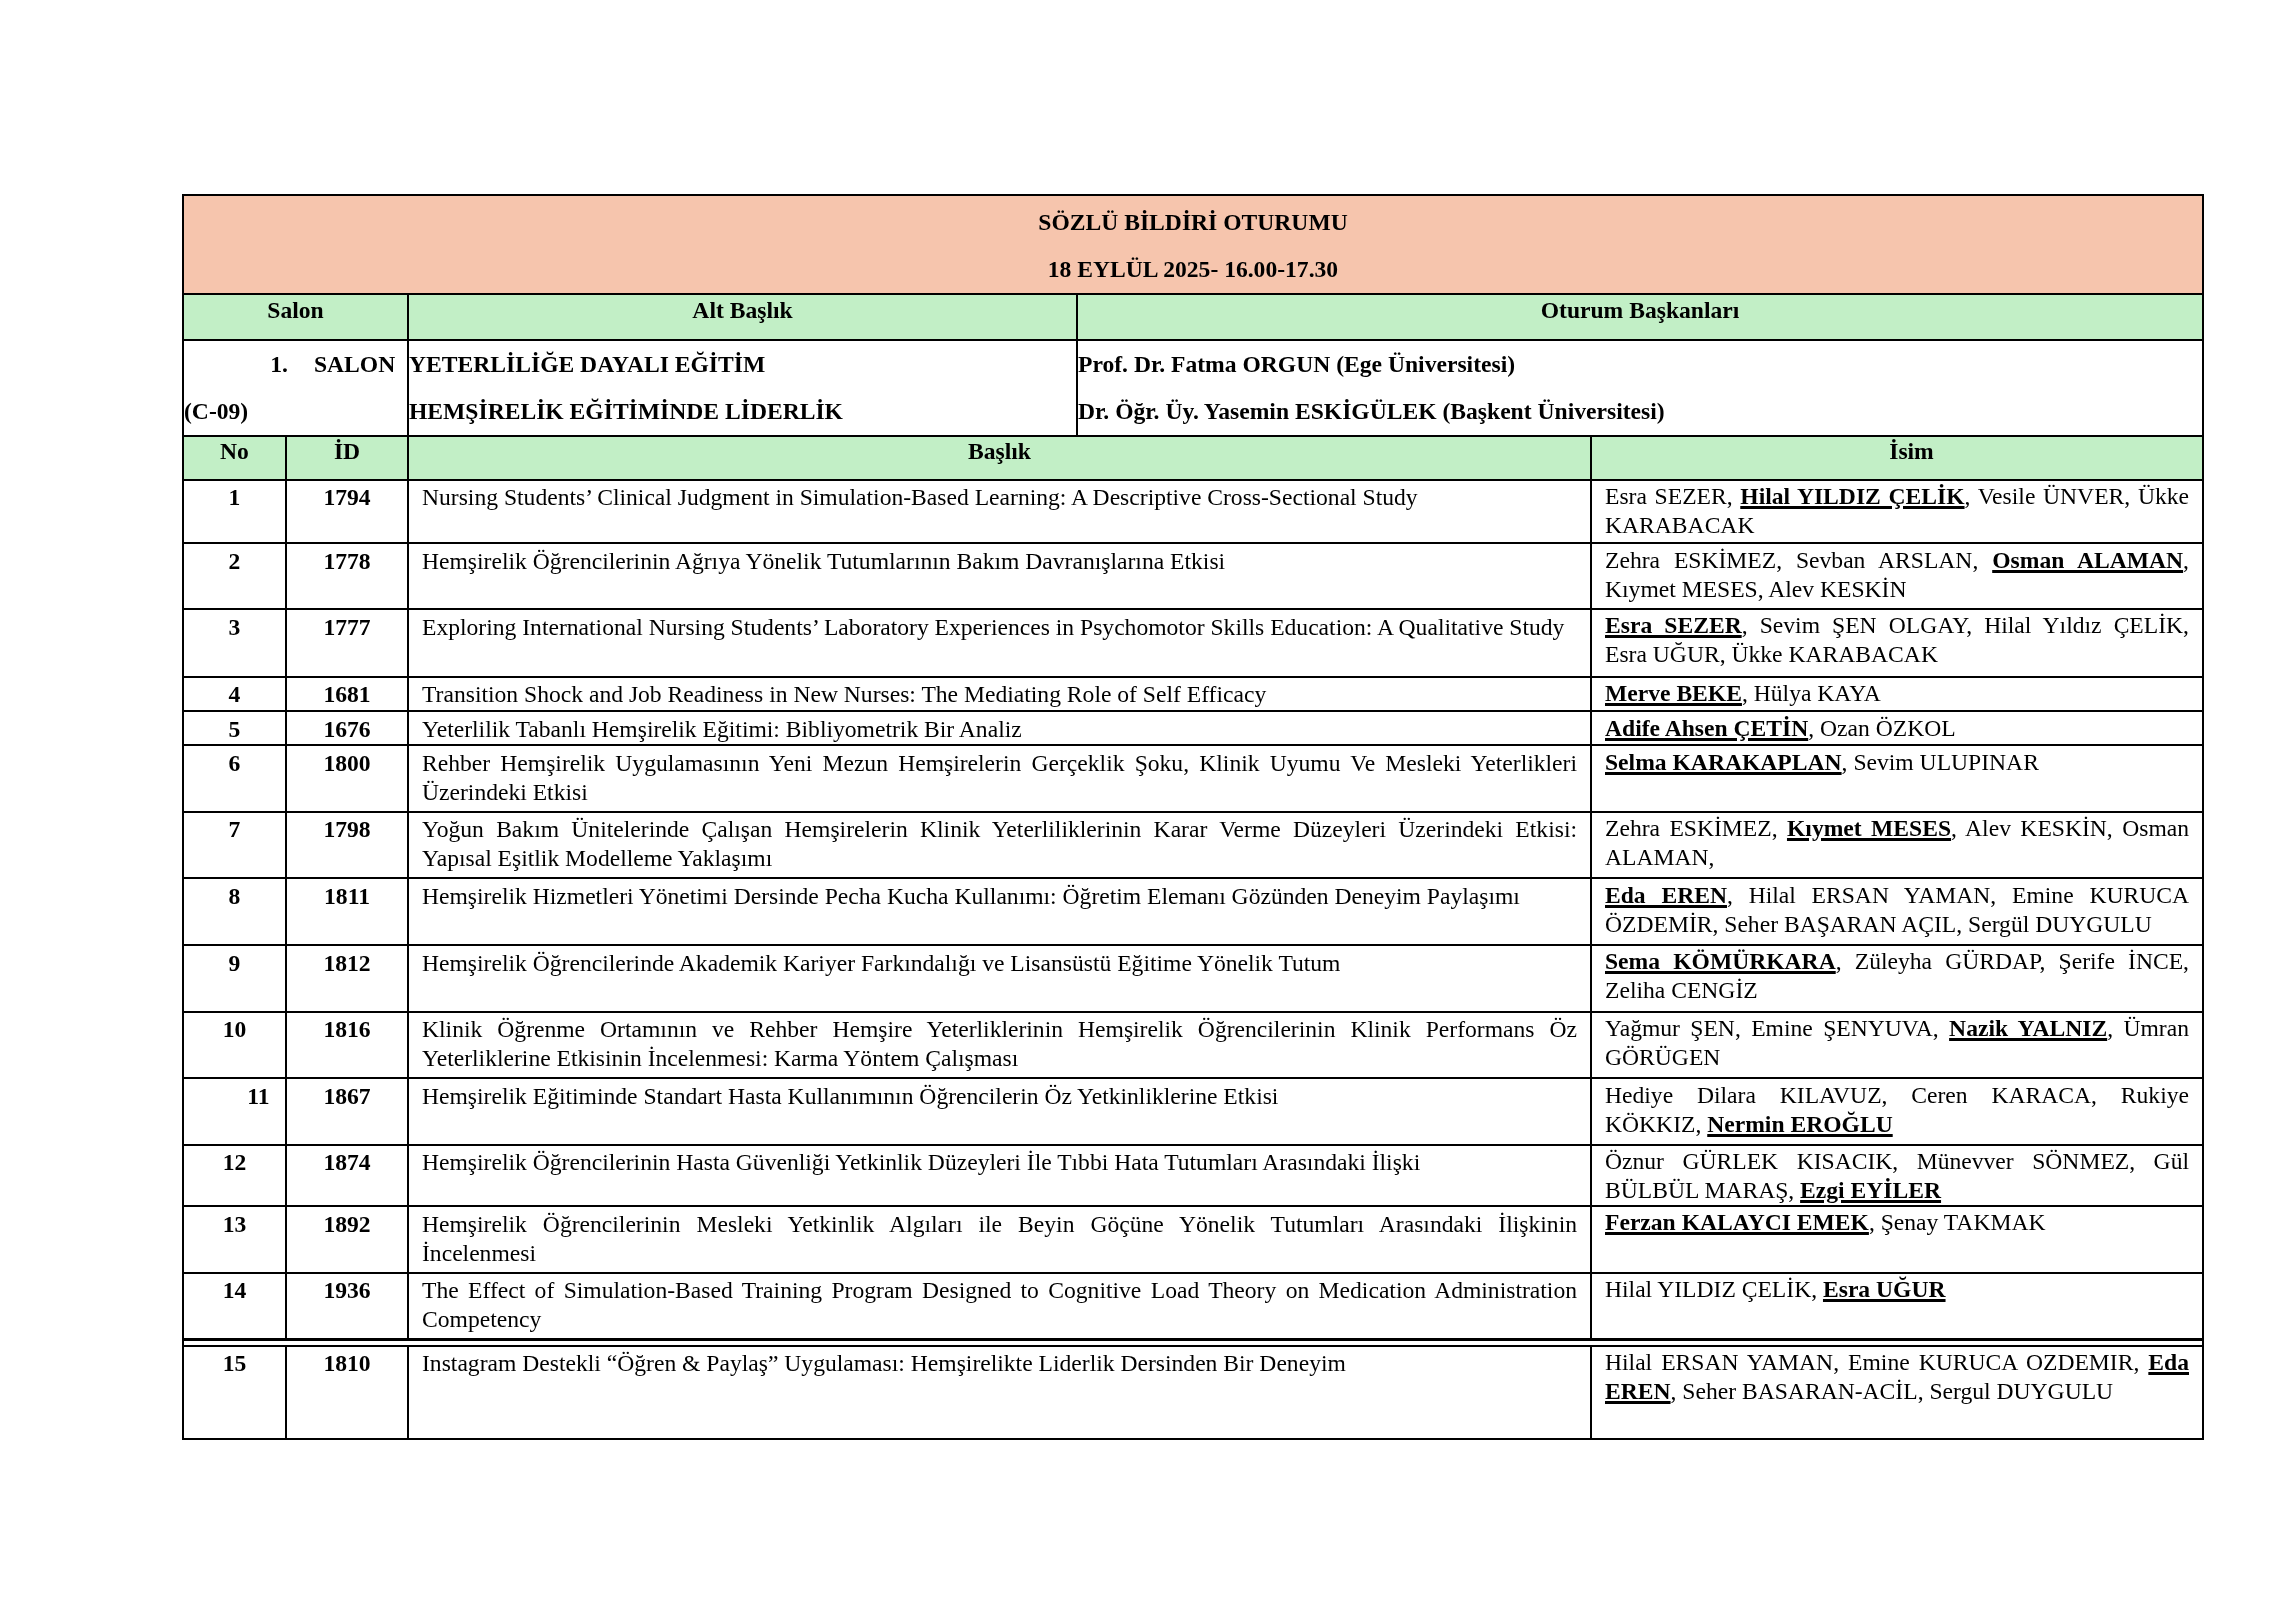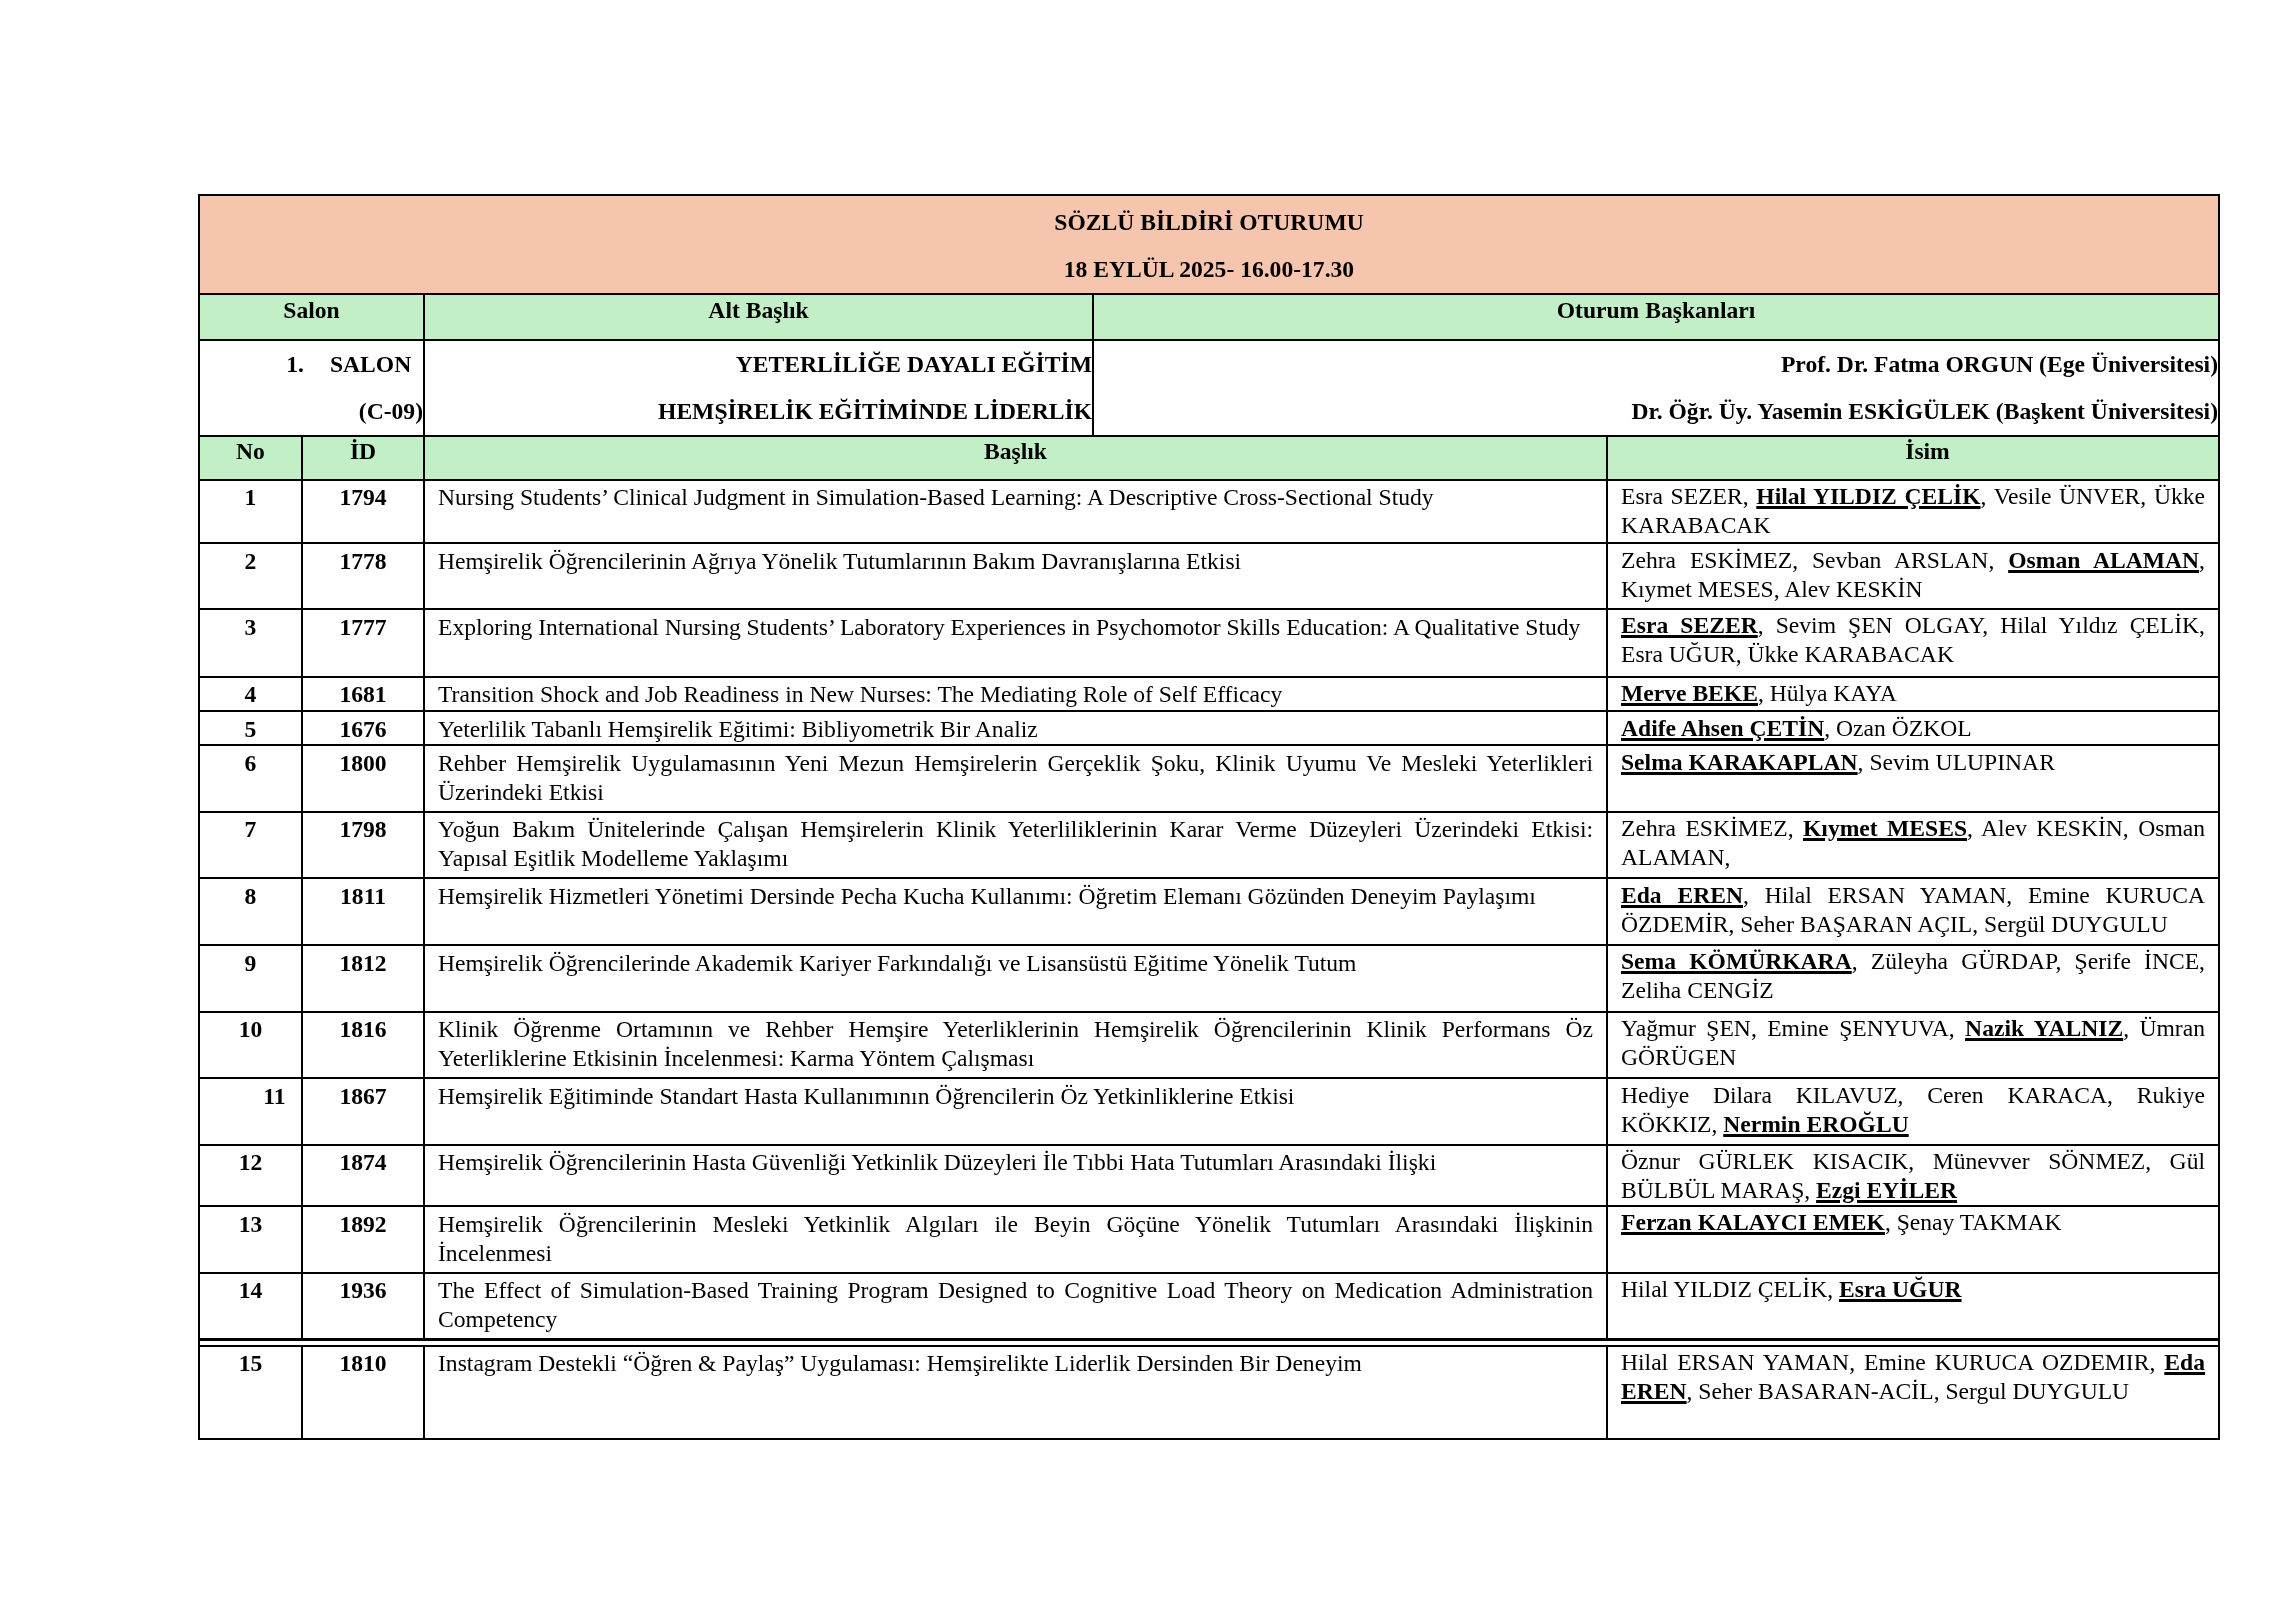--- a/index.html
+++ b/index.html
@@ -1,29 +1,29 @@
 <!DOCTYPE html>
 <html style="font-size:10.5px"><head>
 <meta charset="utf-8">
 <style>
   html, body { margin: 0; padding: 0; background: #ffffff; }
   body { width: 2295px; height: 1623px; position: relative; overflow: hidden;
          font-family: "Liberation Serif", "DejaVu Serif", serif; color: #000; }
   .page { position: absolute; left: 0; top: 0; width: 2295px; height: 1623px; background: #fff; }
-  table.grid { position: absolute; left: 198px; top: 194px; width: 2021px;
+  table.grid { position: absolute; left: 182px; top: 194px; width: 2021px;
                border-collapse: collapse; table-layout: fixed; }
   .grid td { border: 2.6px solid #000; padding: 0; vertical-align: top; font-size: 23.6px; line-height: 29px; }
   .c { text-align: center; }
   .peach { background: #f6c5ad; }
   .green { background: #c2efc6; }
   .title-cell { height: 90px; padding-top: 2.6px !important; }
   .title-line { display: block; text-align: center; font-weight: bold; font-size: 23.6px; line-height: 47px; }
   .hdr { height: 43px; font-weight: bold; text-align: center; padding-top: 1.3px !important; }
   .salon-row td { height: 93px; }
-  .salon-row .cellline { display: block; line-height: 47px; font-weight: bold; text-align: right; }
+  .salon-row .cellline { display: block; line-height: 47px; font-weight: bold; text-align: left; }
   .salon-left .cellline:first-child { text-align: right; padding-right: 11.8px; }
   .salon-left .cellline:first-child .num { margin-right: 26px; }
   .colhdr td { height: 42px; font-weight: bold; }
   .colhdr .lft { text-align: center; padding-left: 29px; }
   .num-cell { text-align: center; font-weight: bold; padding-top: 2.6px !important; }
   .ttl { text-align: justify; padding: 2.6px 13px 0 13px !important; font-size: 24px; line-height: 31px; }
   .auth { text-align: justify; padding: 1.3px 13px 0 13px !important; font-size: 21.6px; line-height: 27.5px; border-radius: 15px; }
   .auth .pres { font-weight: bold; text-decoration: underline; text-decoration-thickness: 2.6px; }
   tr.sep td { height: 3.3px; border-top: 3.9px solid #000; border-bottom: 2.6px solid #000; padding: 0; line-height: 0; font-size: 0; }
 </style>

